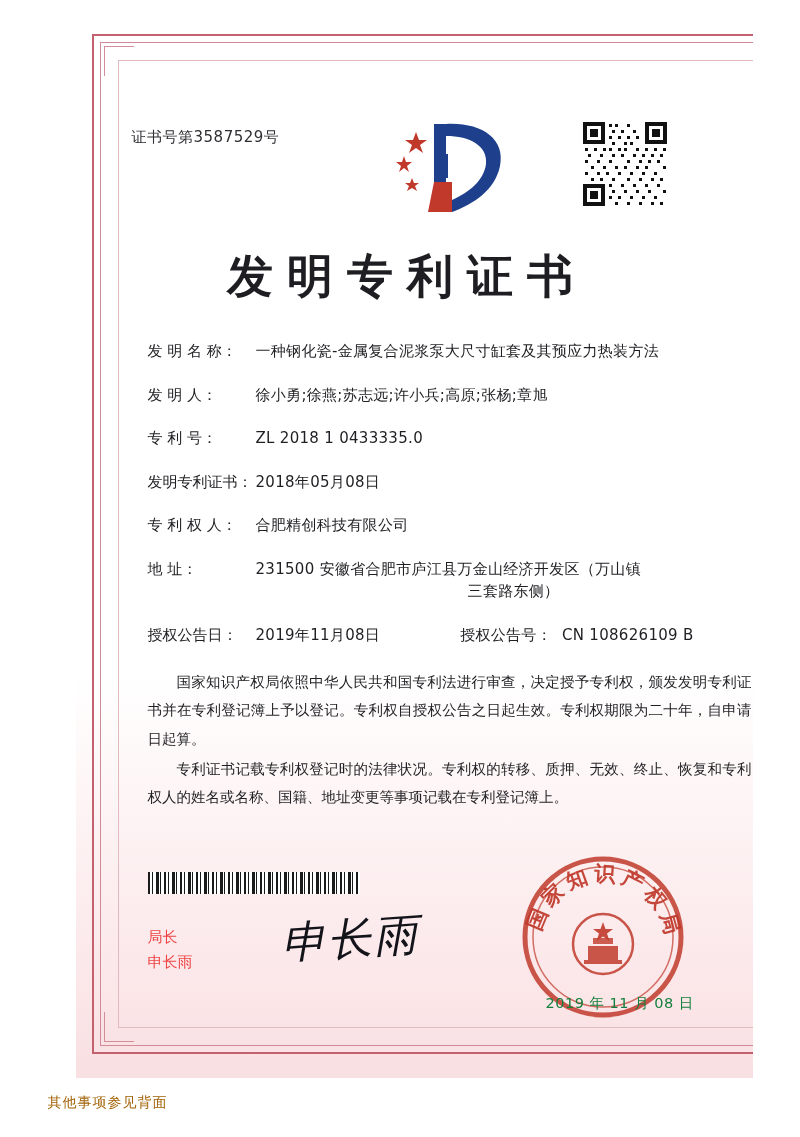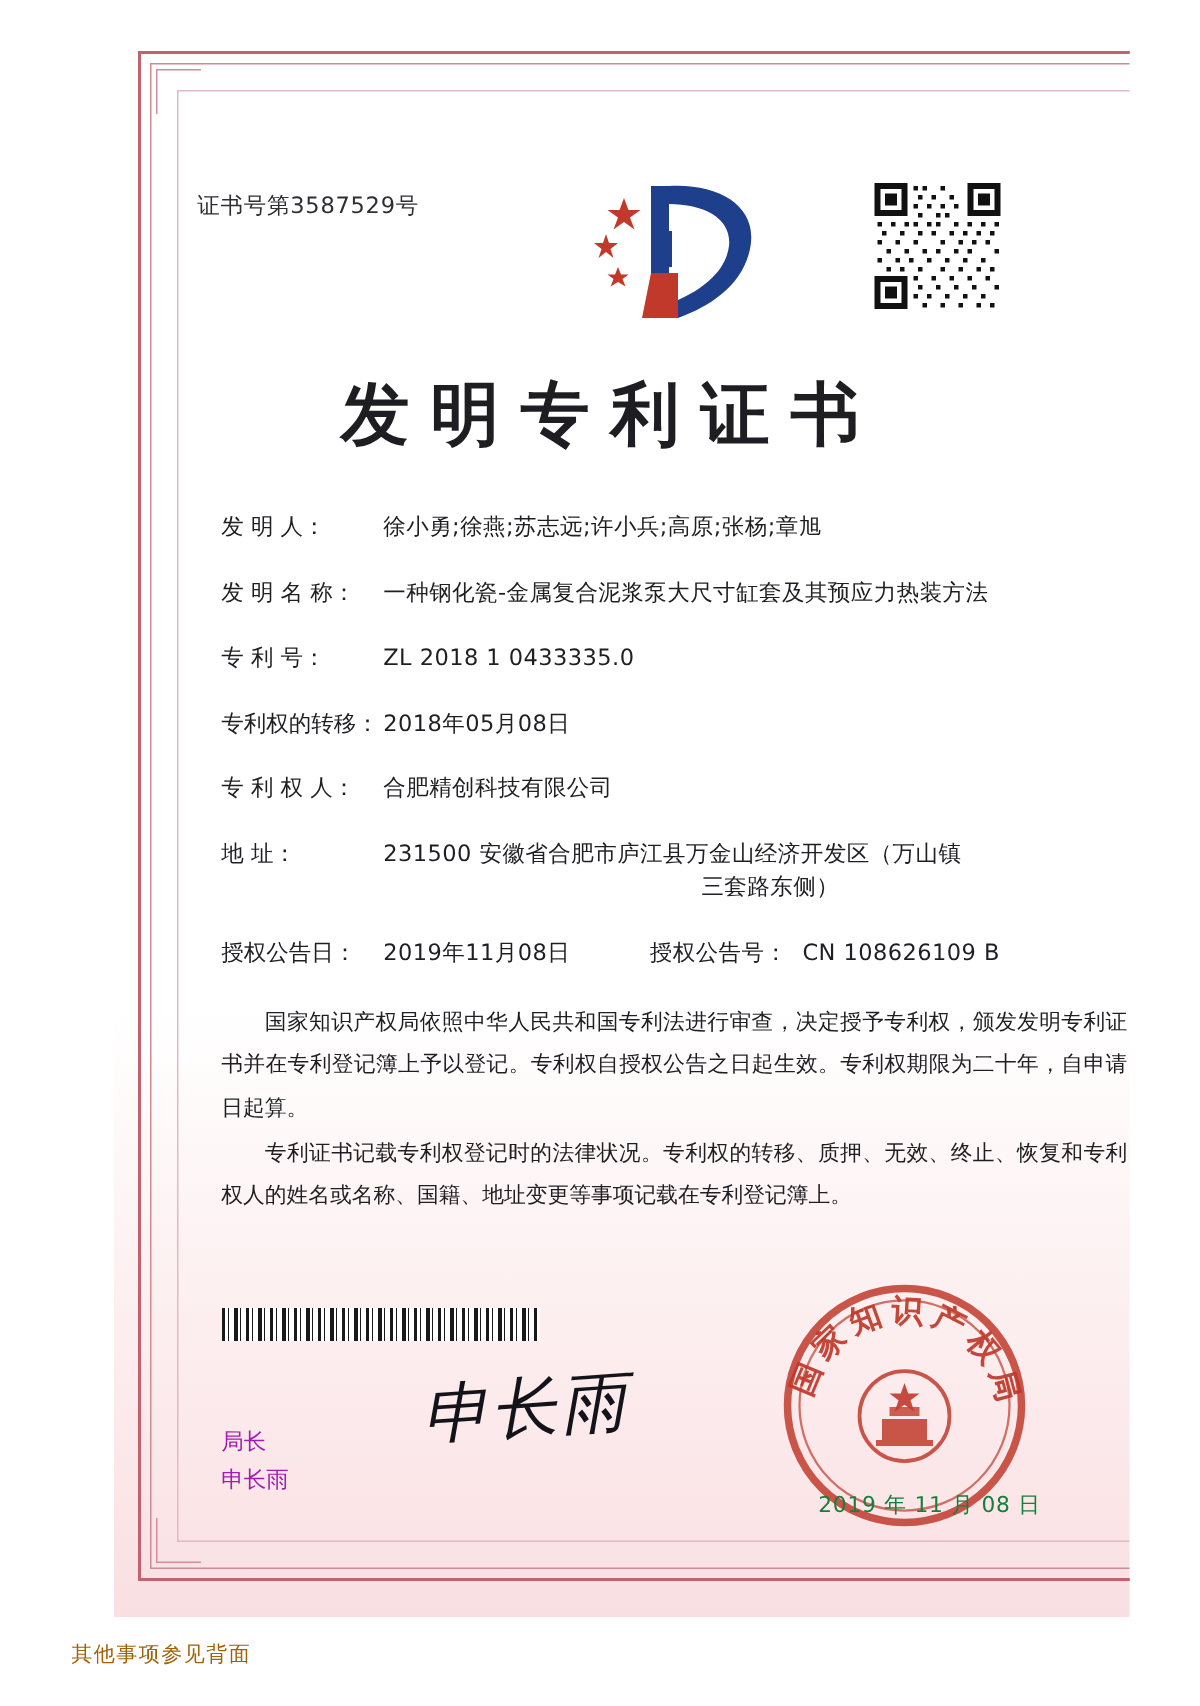--- a/index.html
+++ b/index.html
@@ -145,21 +145,21 @@
   .field-value {
     flex: 1;
     letter-spacing: 0.3px;
   }
   .field-value .line2 { display: block; padding-left: 20px; text-align: center; }
   .inline-sub {
     display: flex;
     align-items: baseline;
   }
   .inline-sub .sub-label {
-    margin-left: 53px;
+    margin-left: 80px;
     white-space: nowrap;
   }
   .inline-sub .sub-value { margin-left: 10px; white-space: nowrap; }
 
   .paragraphs {
     position: absolute;
     left: 100px;
     top: 668px;
     width: 604px;
     font-size: 14.5px;
@@ -188,23 +188,22 @@
         #ffffff 11px, #ffffff 12px,
         #1a1a1a 12px, #1a1a1a 13px,
         #ffffff 13px, #ffffff 16px);
   }
 
   .director {
     position: absolute;
     left: 100px;
     top: 925px;
     font-size: 15px;
-    color: #a21caf;
+    color: #ef4444;
     line-height: 1.65;
-    margin-top: 24px;
   }
 
   .signature {
     position: absolute;
     left: 234px;
     top: 908px;
     width: 190px;
     height: 80px;
     font-family: "DejaVu Serif", "Liberation Serif", serif;
     font-size: 44px;
@@ -376,33 +375,33 @@
           <rect x="70" y="82" width="3" height="3"></rect>
           <rect x="79" y="82" width="3" height="3"></rect>
       </g>
     </svg>
   </div>
 
   <div class="title">发明专利证书</div>
 
   <div class="fields">
     <div class="field-row">
+      <div class="field-label">发 明 名 称：</div>
+      <div class="field-value">一种钢化瓷-金属复合泥浆泵大尺寸缸套及其预应力热装方法</div>
+    </div>
+    <div class="field-row">
       <div class="field-label">发 明 人：</div>
       <div class="field-value">徐小勇;徐燕;苏志远;许小兵;高原;张杨;章旭</div>
     </div>
     <div class="field-row">
-      <div class="field-label">发 明 名 称：</div>
-      <div class="field-value">一种钢化瓷-金属复合泥浆泵大尺寸缸套及其预应力热装方法</div>
-    </div>
-    <div class="field-row">
       <div class="field-label">专 利 号：</div>
       <div class="field-value">ZL 2018 1 0433335.0</div>
     </div>
     <div class="field-row">
-      <div class="field-label">专利权的转移：</div>
+      <div class="field-label">发明专利证书：</div>
       <div class="field-value">2018年05月08日</div>
     </div>
     <div class="field-row">
       <div class="field-label">专 利 权 人：</div>
       <div class="field-value">合肥精创科技有限公司</div>
     </div>
     <div class="field-row">
       <div class="field-label">地        址：</div>
       <div class="field-value">
         <span>231500 安徽省合肥市庐江县万金山经济开发区（万山镇</span>

